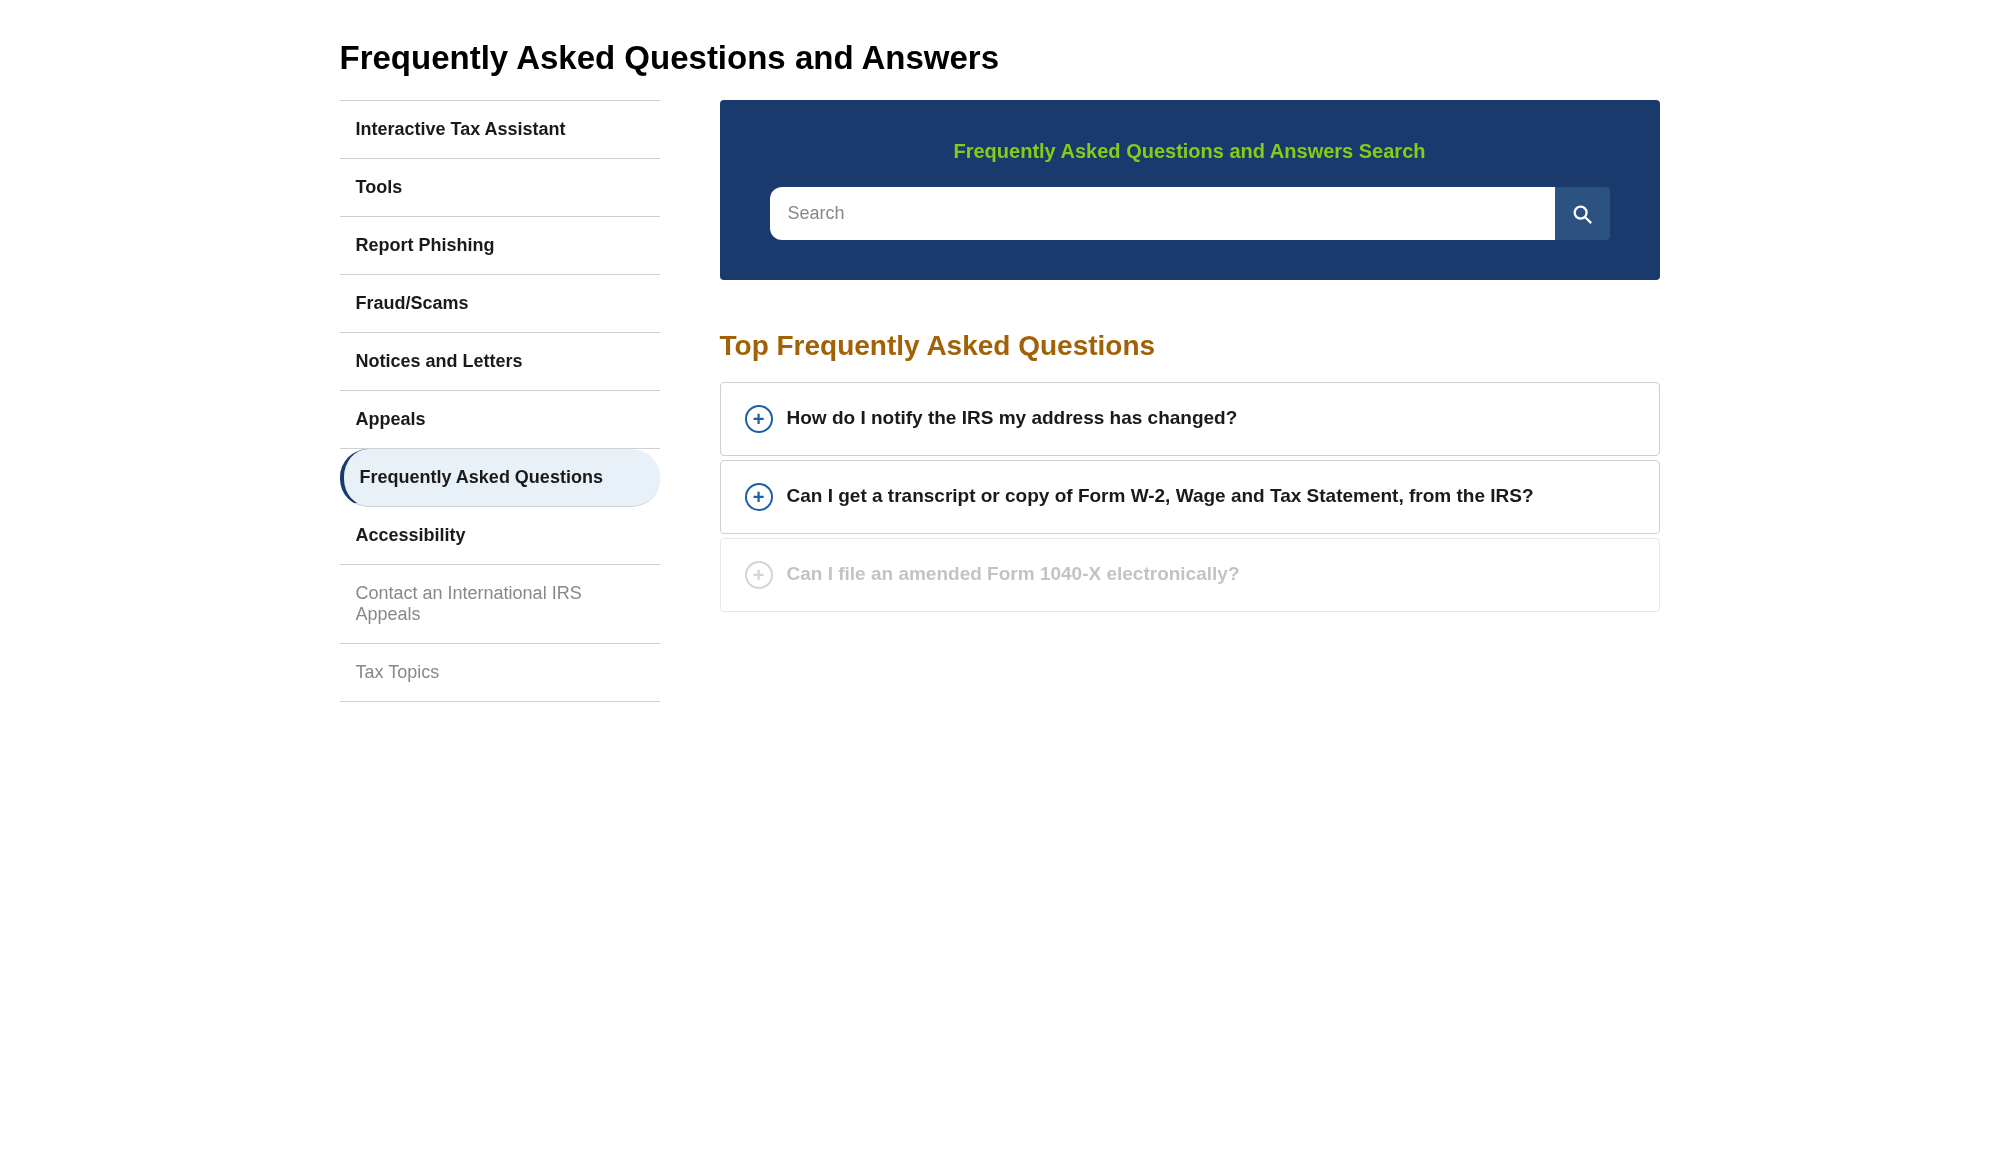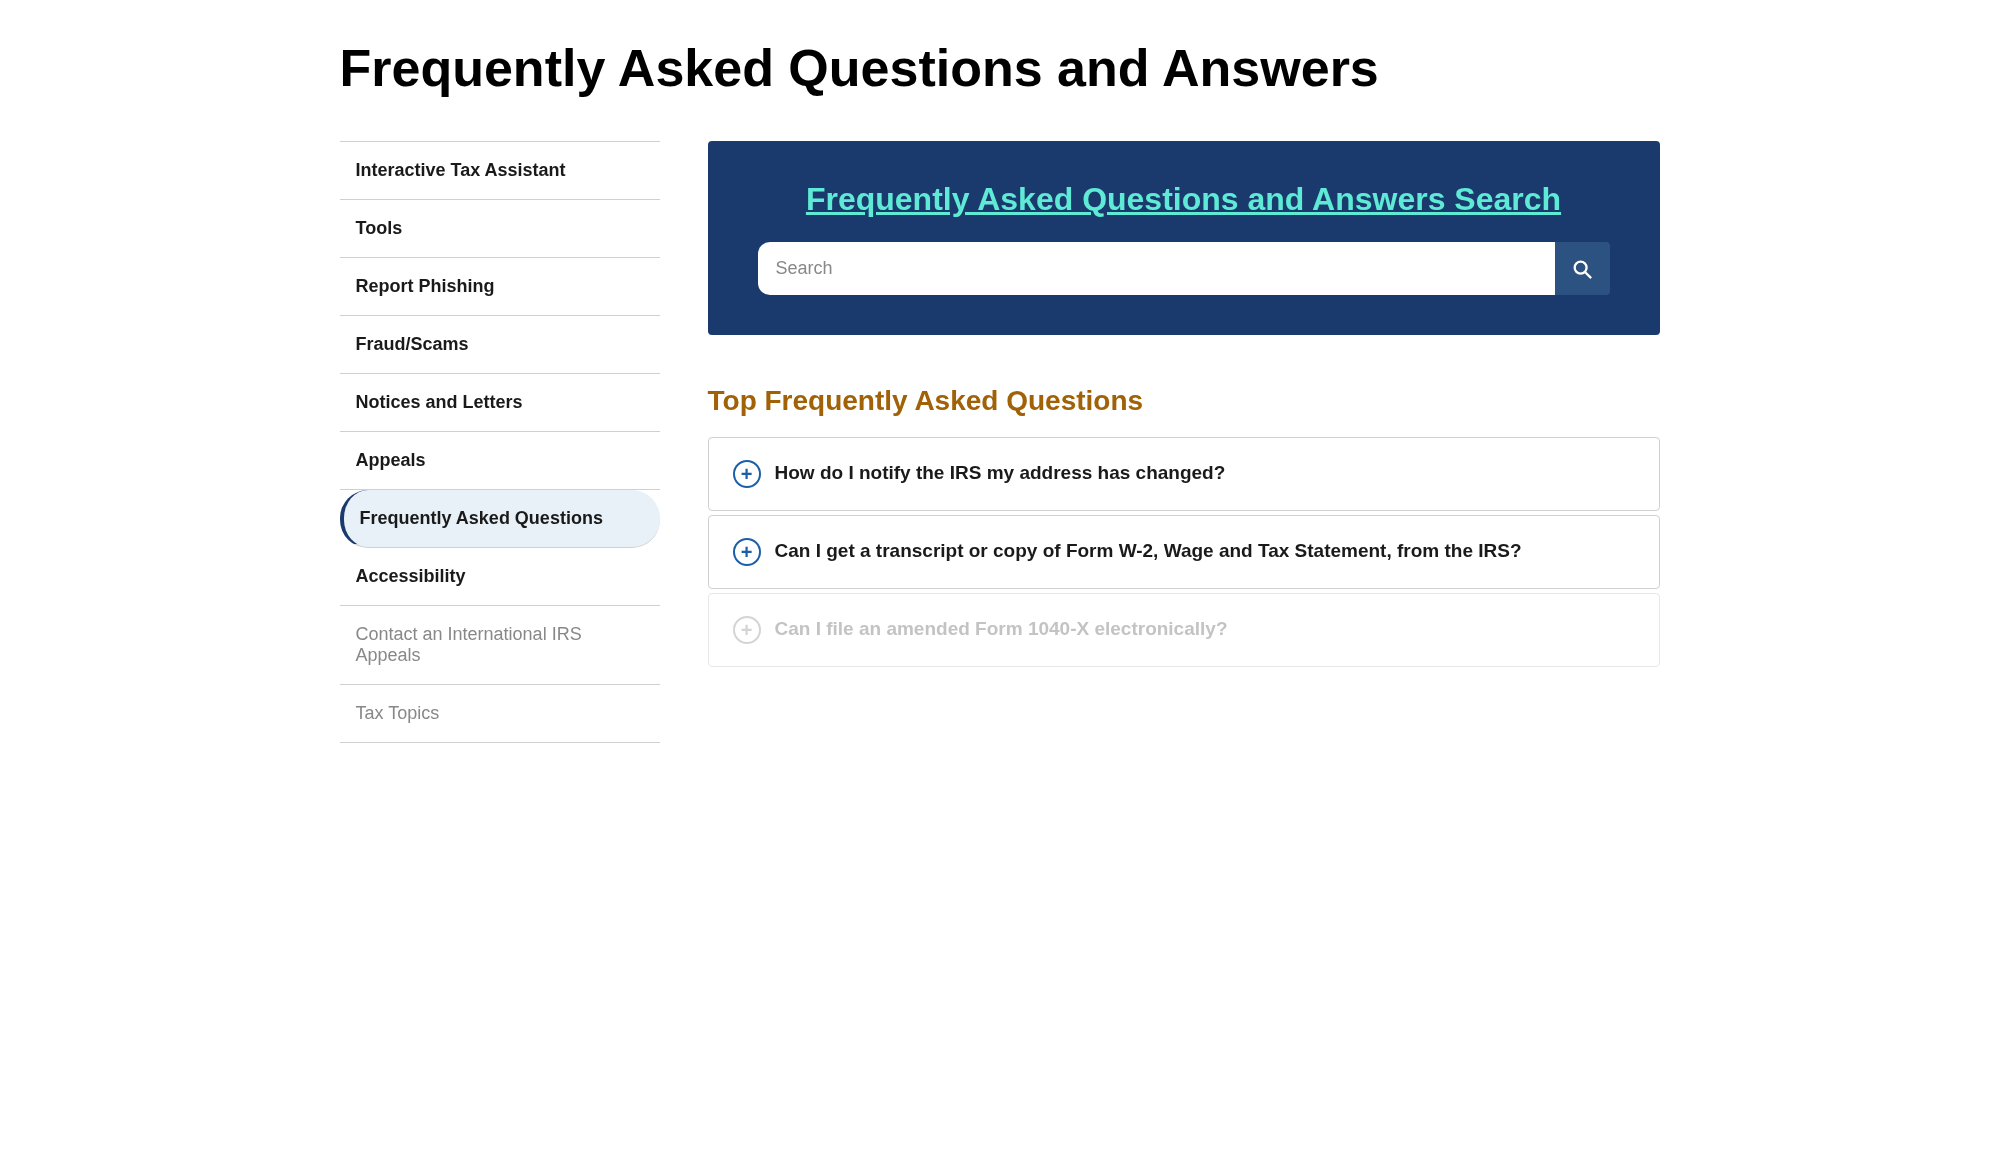--- a/index.html
+++ b/index.html
@@ -15,30 +15,30 @@
       font-size: 16px;
     }
 
     .page-wrapper {
       max-width: 1400px;
       margin: 0 auto;
       padding: 40px 40px 40px 40px;
     }
 
     .page-title {
-      font-size: 52px;
+      font-size: 33px;
       font-weight: 900;
       color: #000000;
-      margin-bottom: 44px;
+      margin-bottom: 24px;
       line-height: 1.1;
     }
 
     .content-layout {
       display: flex;
-      gap: 48px;
+      gap: 60px;
       align-items: flex-start;
     }
 
     
     .sidebar {
       width: 320px;
       flex-shrink: 0;
     }
 
     .sidebar-item {
@@ -75,26 +75,25 @@
 
     
     .search-section {
       background: #1a3a6e;
       border-radius: 4px;
       padding: 40px 50px;
       margin-bottom: 50px;
     }
 
     .search-title {
-      color: #5eead4;
-      font-size: 32px;
+      color: #84cc16;
+      font-size: 20px;
       font-weight: 700;
       text-align: center;
       margin-bottom: 24px;
-      text-decoration: underline;
     }
 
     .search-bar-wrapper {
       position: relative;
       display: flex;
       align-items: center;
     }
 
     .search-input {
       width: 100%;

